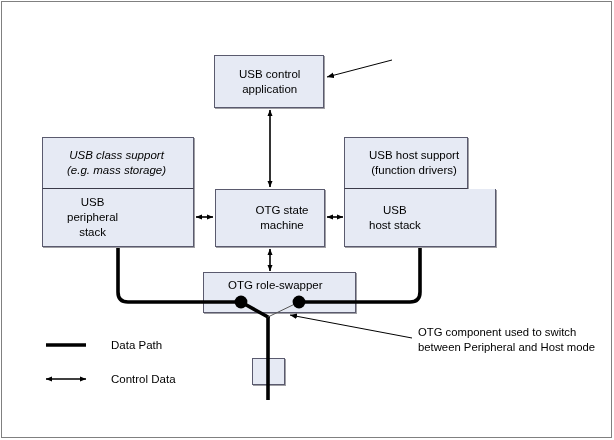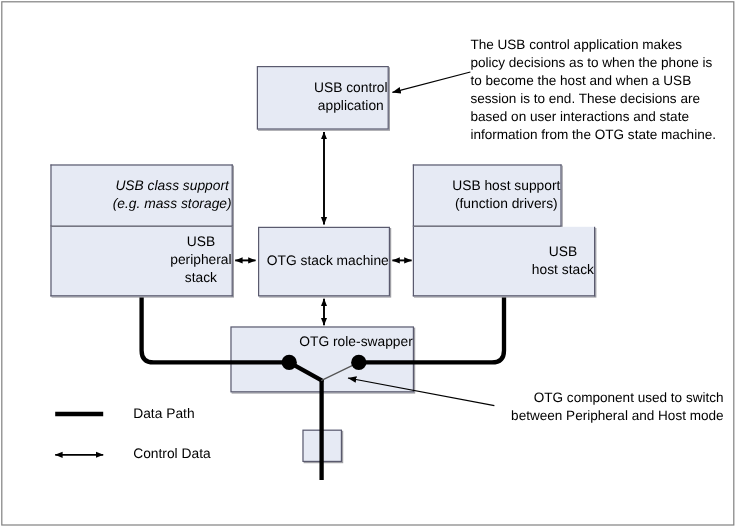--- a/index.html
+++ b/index.html
@@ -26,25 +26,26 @@
   }
   
   .box{
     position:absolute;
     background:#e6eaf4;
     border:1px solid #5a5a6e;
     box-sizing:border-box;
     box-shadow:1px 1px 0 rgba(80,80,90,.55);
     display:flex;
     align-items:center;
-    justify-content:flex-end;
+    justify-content:flex-start;
     text-align:center;
     font-size:11.5px;
     color:#000000;
     line-height:1.28;
+    padding-left:24px;
   }
   .box span{display:block;}
   .stack-top{border-bottom:1px solid #3a3a48;}
   .stack-bot{border-top:none;}
 
   
   #wires{
     position:absolute;
     left:0; top:0;
     width:614px; height:440px;
@@ -95,24 +96,24 @@
 
   <div class="box stack-top" id="box-host-support" style="left:344px; top:137px; width:124px; height:52px;">
     <span>USB host support<br>(function drivers)</span>
   </div>
 
   <div class="box stack-bot" id="box-host-stack" style="left:344px; top:189px; width:152px; height:58px;">
     <span>USB<br>host stack</span>
   </div>
 
   <div class="box" id="box-state-machine" style="left:215px; top:189px; width:110px; height:58px;">
-    <span>OTG stack machine</span>
+    <span>OTG state machine</span>
   </div>
 
-  <div class="box" id="box-role-swapper" style="left:192px; top:272px; width:153px; height:55px; align-items:flex-start; padding-top:5px;">
+  <div class="box" id="box-role-swapper" style="left:203px; top:272px; width:153px; height:41px; align-items:flex-start; padding-top:5px;">
     <span>OTG role-swapper</span>
   </div>
 
   <div class="box" id="box-external-usb" style="left:252px; top:358px; width:33px; height:27px;"></div>
 
 
   <svg id="wires" viewBox="0 0 614 440">
     <defs>
       <marker id="ahead" markerWidth="7" markerHeight="7" refX="6.2" refY="3" orient="auto" markerUnits="userSpaceOnUse">
         <path d="M0,0.4 L6.4,3 L0,5.6 z" fill="#000"></path>
@@ -155,21 +156,20 @@
     <circle cx="299" cy="302" r="6.4" fill="#000"></circle>
 
     <line x1="392" y1="60" x2="327" y2="77" stroke="#000" stroke-width="1" marker-end="url(#ahead-thin)"></line>
 
     <line x1="412" y1="338" x2="290" y2="315" stroke="#000" stroke-width="1" marker-end="url(#ahead-thin)"></line>
 
     <line x1="46" y1="345" x2="86" y2="345" stroke="#000" stroke-width="3.6"></line>
     <line x1="46" y1="379" x2="86" y2="379" stroke="#000" stroke-width="1.4" marker-start="url(#atail)" marker-end="url(#ahead)"></line>
   </svg>
 
-  <div class="note" id="note-control-app" style="left:392px; top:31px; width:208px;">The USB control application makes policy decisions as to when the phone is to become the host and when a USB session is to end. These decisions are based on user interactions and state information from the OTG state machine.</div>
 
-  <div class="note" id="note-role-swapper" style="left:418px; top:325px; width:185px;text-align:right;">OTG component used to switch between Peripheral and Host mode</div>
+  <div class="note" id="note-role-swapper" style="left:418px; top:325px; width:185px;">OTG component used to switch between Peripheral and Host mode</div>
 
   <div class="legend-label" style="left:111px; top:339px;">Data Path</div>
 
   <div class="legend-label" style="left:111px; top:373px;">Control Data</div>
 
 </div>
 
 </body></html>

